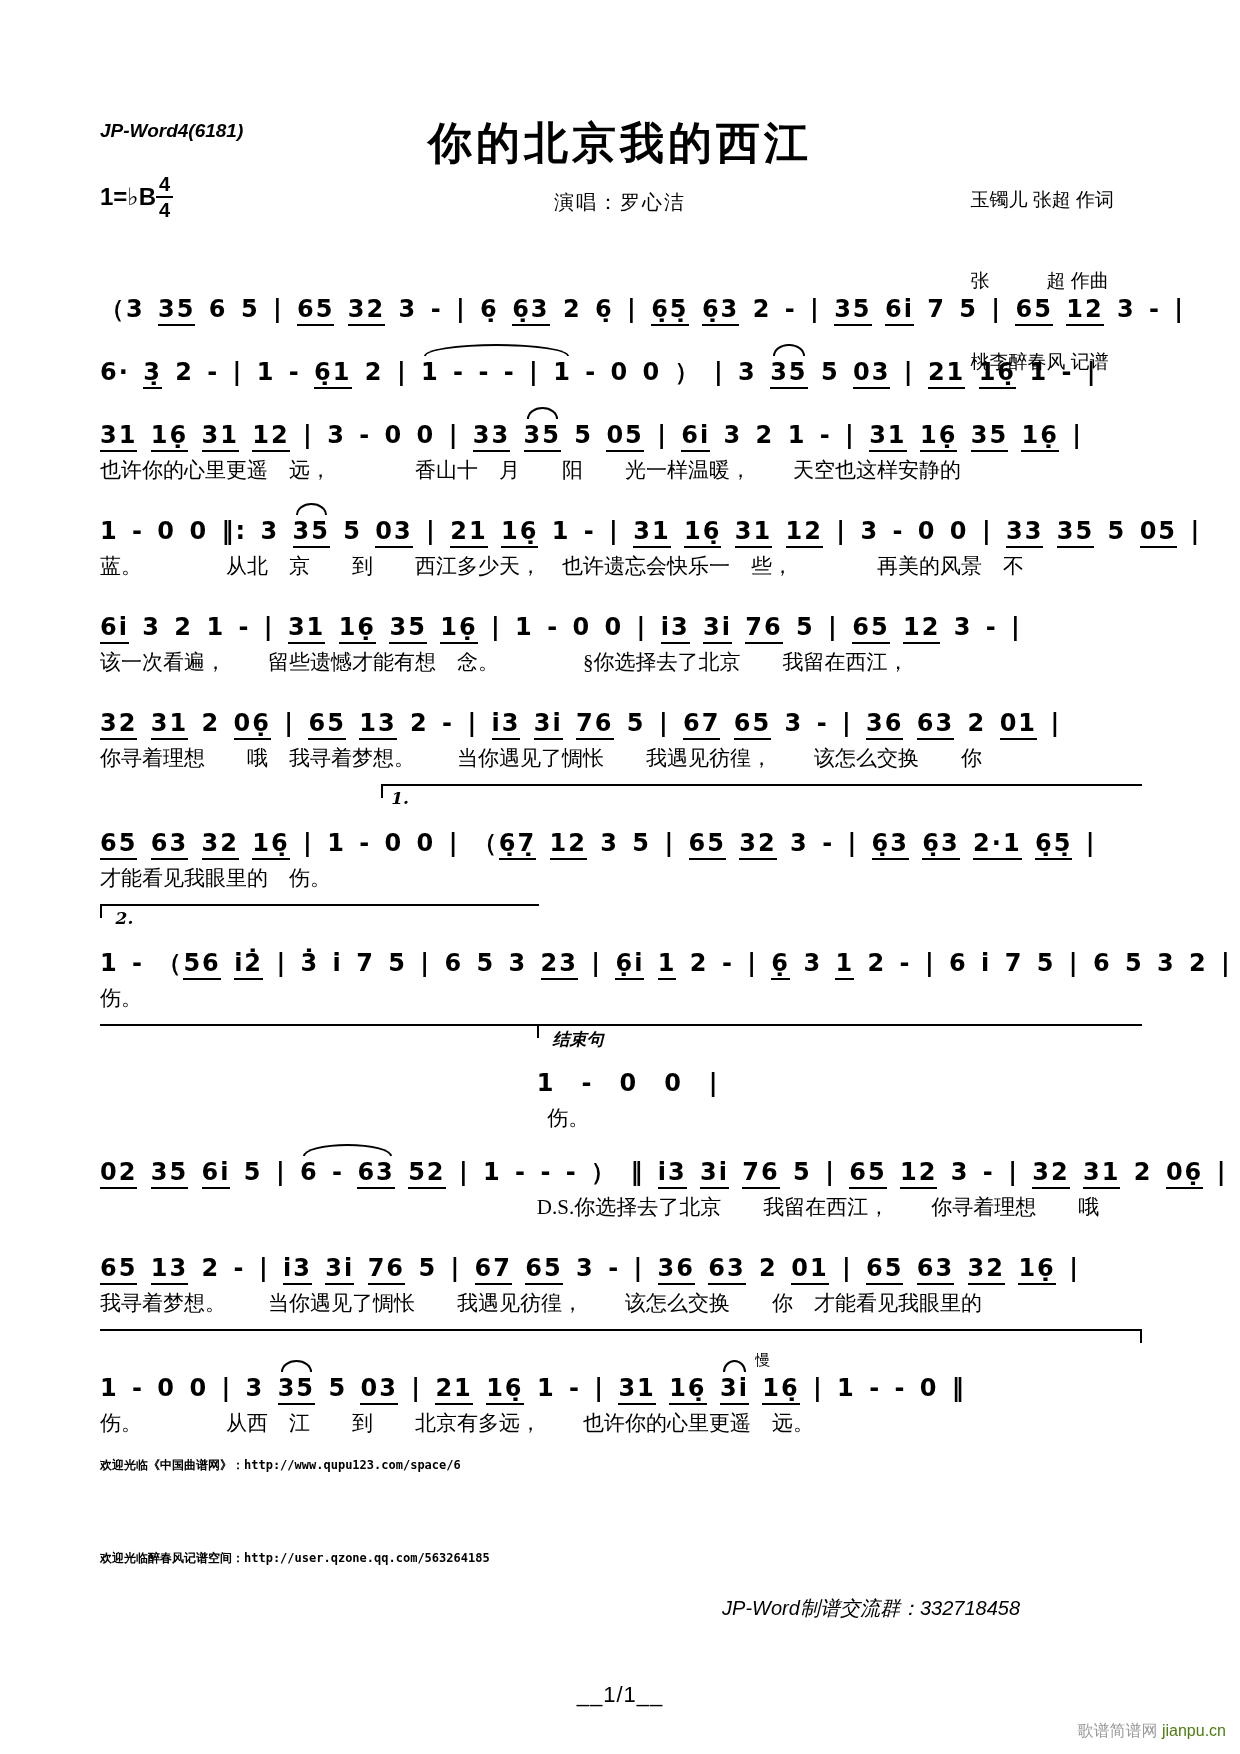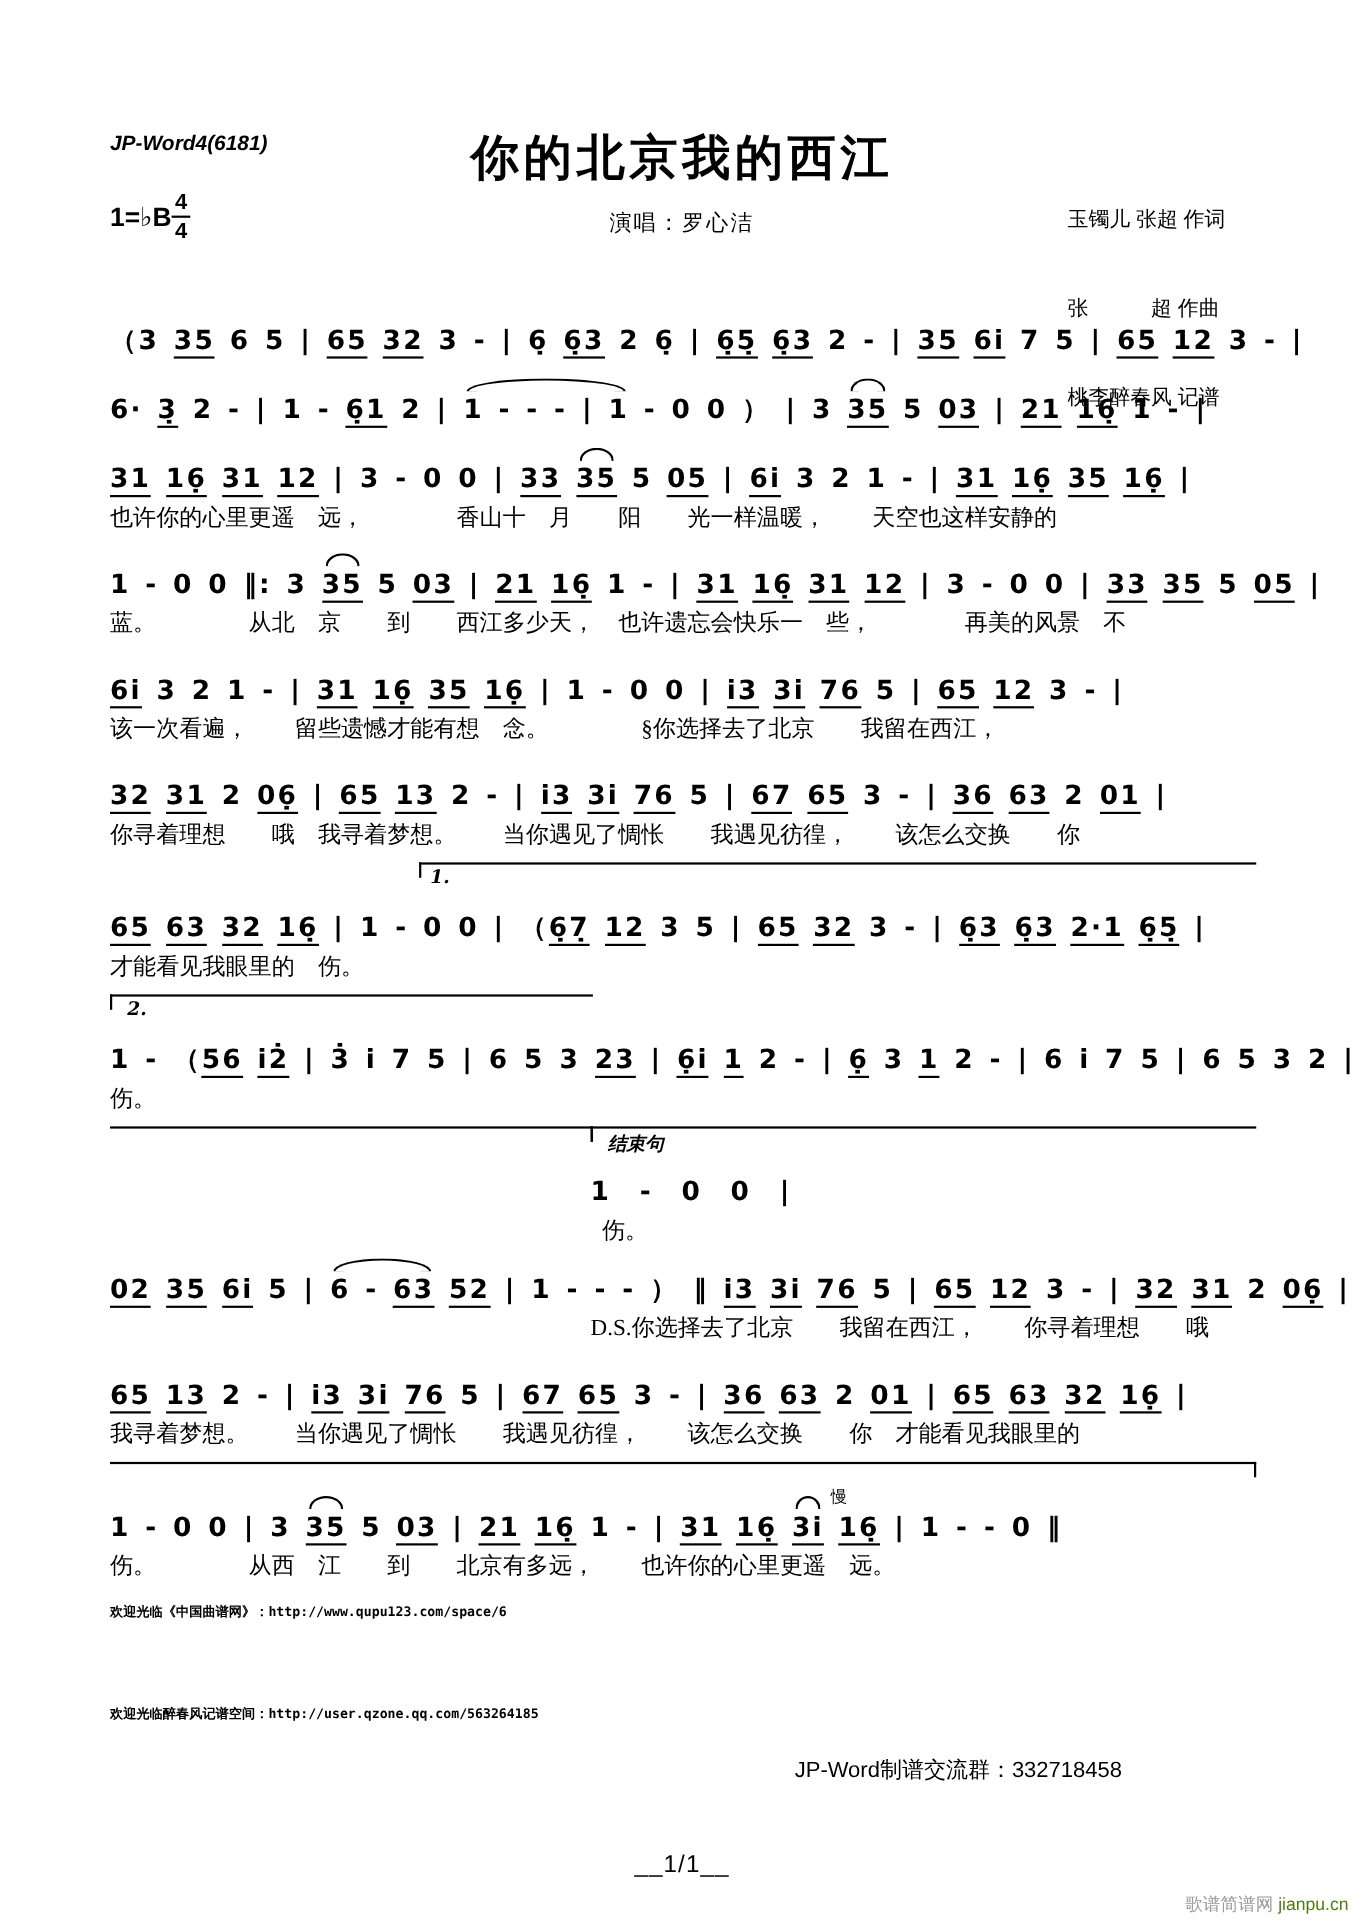--- a/index.html
+++ b/index.html
@@ -50,21 +50,21 @@
     font-family:"DejaVu Serif","Liberation Serif",serif;
   }
   .tempo-mark{position:absolute;top:22px;font-size:15px;}
 
   
   .footer-left{
     position:absolute;left:100px;bottom:118px;
     font-family:"DejaVu Sans Mono","Liberation Mono",monospace;
     font-size:12px;font-weight:bold;line-height:31px;white-space:pre;
   }
-  .footer-right{position:absolute;right:220px;bottom:132px;font-size:20px;}
+  .footer-right{position:absolute;right:220px;bottom:132px;font-size:20px;font-style:italic;}
   .page-number{position:absolute;left:0;width:100%;bottom:46px;text-align:center;font-size:22px;letter-spacing:1px;}
   .site-watermark{position:absolute;right:14px;bottom:12px;font-size:16px;}
   .wm-grey{color:#9a9a9a;}
   .wm-orange{color:#4d7c0f;}
 </style>
 </head>
 <body>
 
 <div class="page">
   <div class="content">

